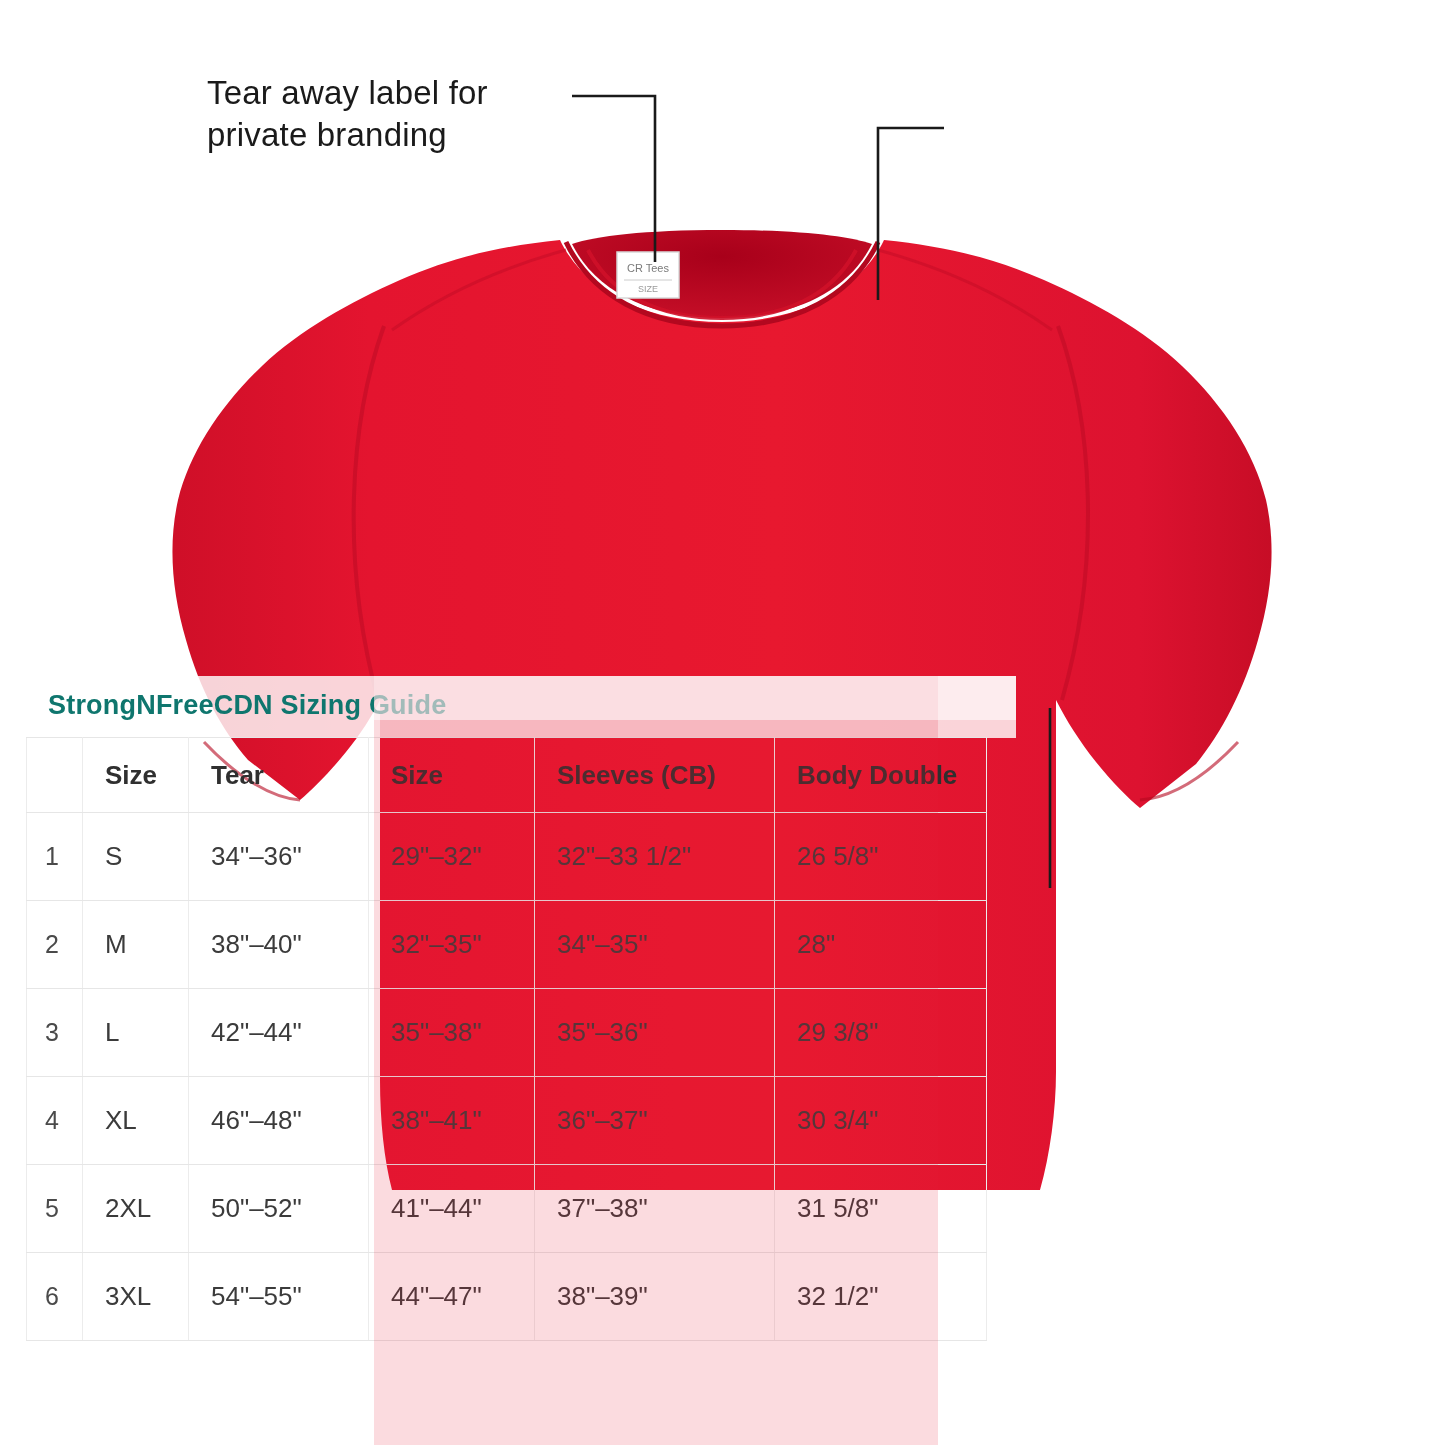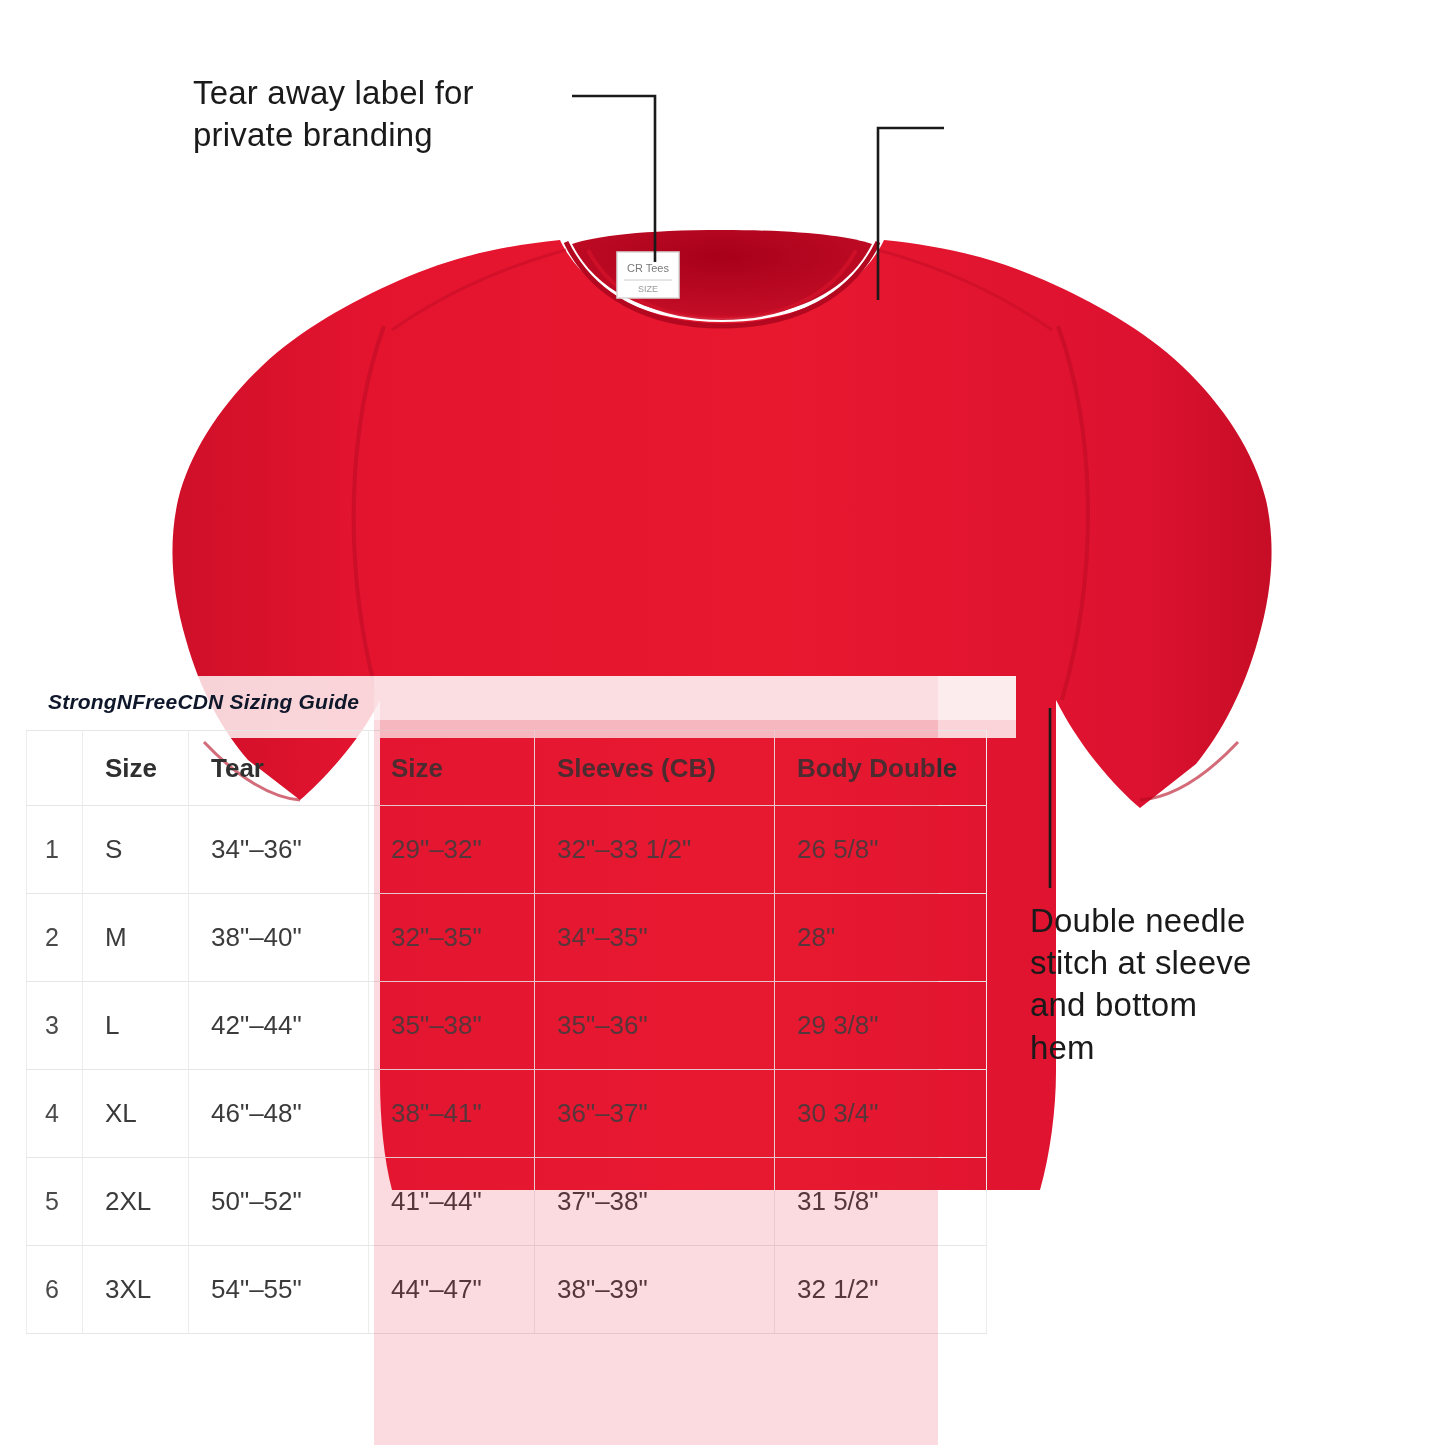--- a/index.html
+++ b/index.html
@@ -33,21 +33,21 @@
   
   .callout {
     position: absolute;
     color: #1a1a1a;
     font-size: 33px;
     line-height: 1.28;
     letter-spacing: 0.2px;
     white-space: pre-line;
   }
   #callout-tearaway {
-    left: 193px;
+    left: 207px;
     top: 72px;
     width: 400px;
   }
   #callout-tapedneck {
     left: 956px;
     top: 112px;
     width: 420px;
   }
   #callout-doubleneedle {
     left: 1030px;
@@ -56,26 +56,25 @@
   }
 
   
   .table-wrap {
     position: absolute;
     left: 26px;
     top: 676px;
     width: 960px;
   }
   .table-title {
-    font-size: 21px;
-    color: #0f172a;
+    font-size: 27px;
+    color: #0f766e;
     font-weight: 600;
     padding: 14px 0 16px 22px;
     letter-spacing: 0.2px;
-    font-style: italic;
   }
   table.sizing {
     border-collapse: collapse;
     width: 960px;
     table-layout: fixed;
   }
   table.sizing col.c-idx   { width: 56px; }
   table.sizing col.c-size  { width: 106px; }
   table.sizing col.c-chest { width: 180px; }
   table.sizing col.c-waist { width: 166px; }
@@ -214,24 +213,20 @@
 
     <path fill="none" stroke="#1a1a1a" stroke-width="2.6" d="M 572 96 L 655 96 L 655 262"></path>
     <path fill="none" stroke="#1a1a1a" stroke-width="2.6" d="M 944 128 L 878 128 L 878 300"></path>
     <path fill="none" stroke="#1a1a1a" stroke-width="2.6" d="M 1050 708 L 1050 888"></path>
   </svg>
 
   <div class="callout" id="callout-tearaway">Tear away label for
 private branding</div>
 
 
-  <div class="callout" id="callout-doubleneedle">Double needle
-stitch at sleeve
-and bottom
-hem</div>
 
   <div class="white-title-bg"></div>
 
   <div class="table-wrap">
     <div class="table-title">StrongNFreeCDN Sizing Guide</div>
 
     <table class="sizing">
       <colgroup>
         <col class="c-idx">
           <col class="c-size">

